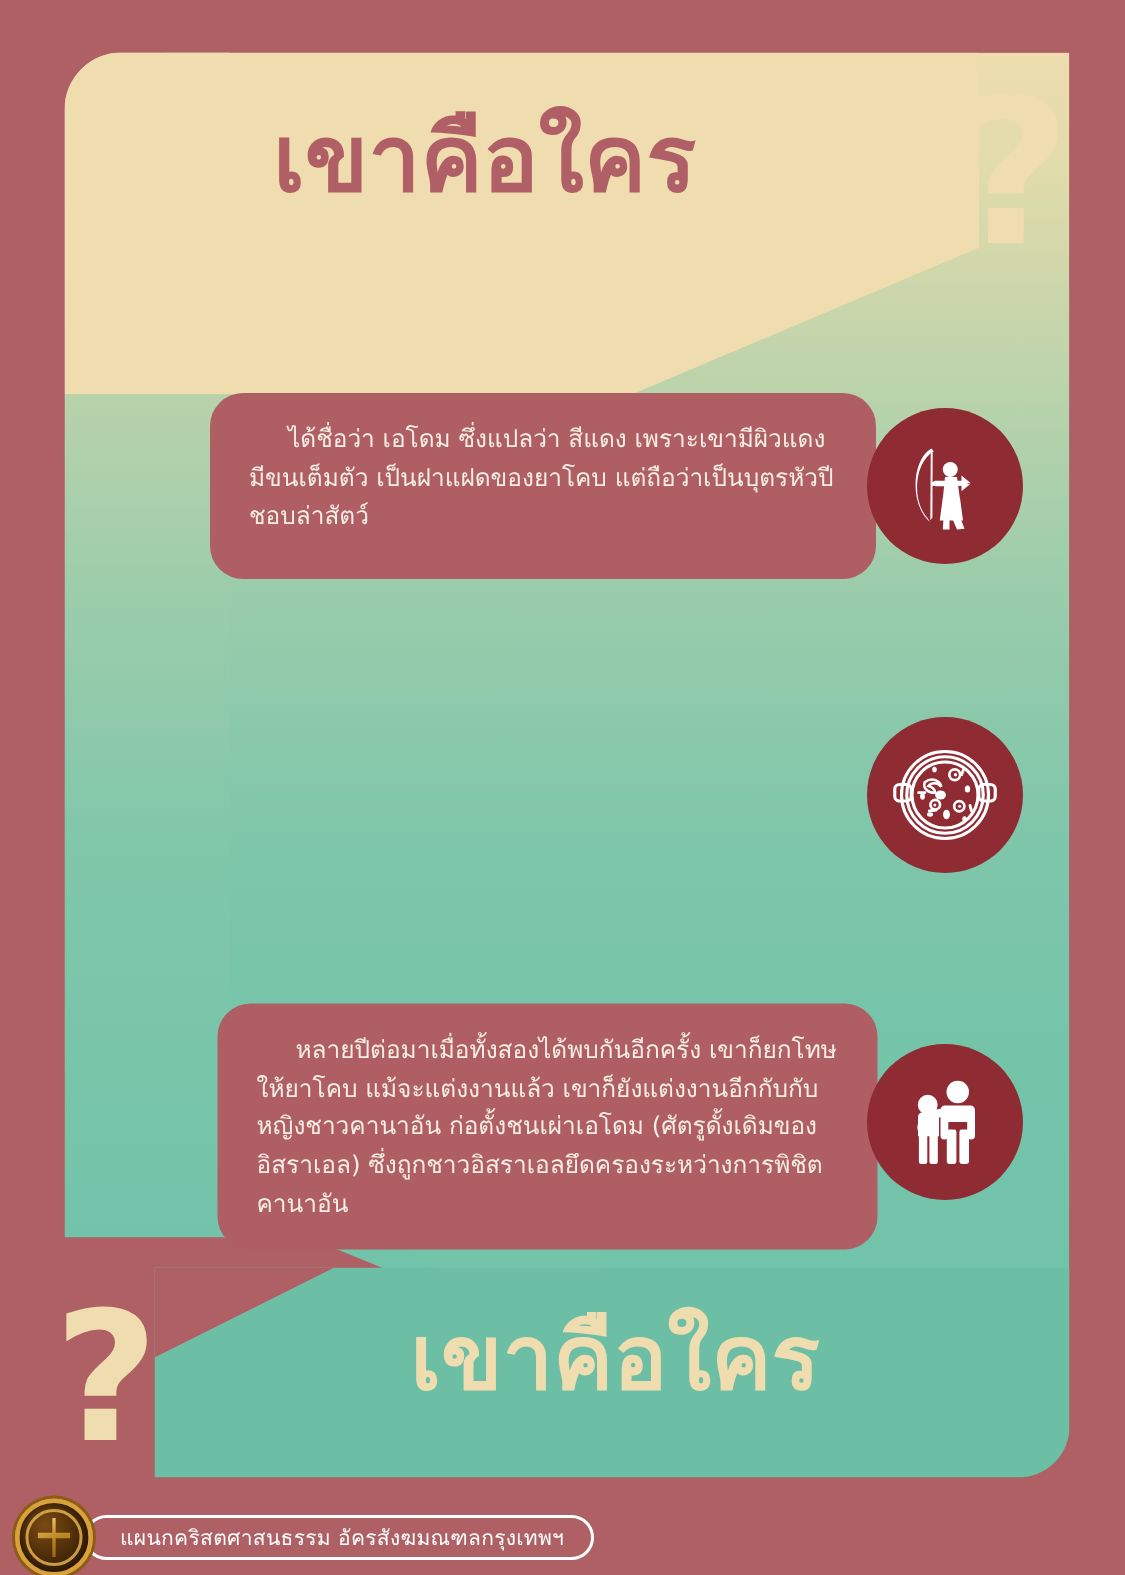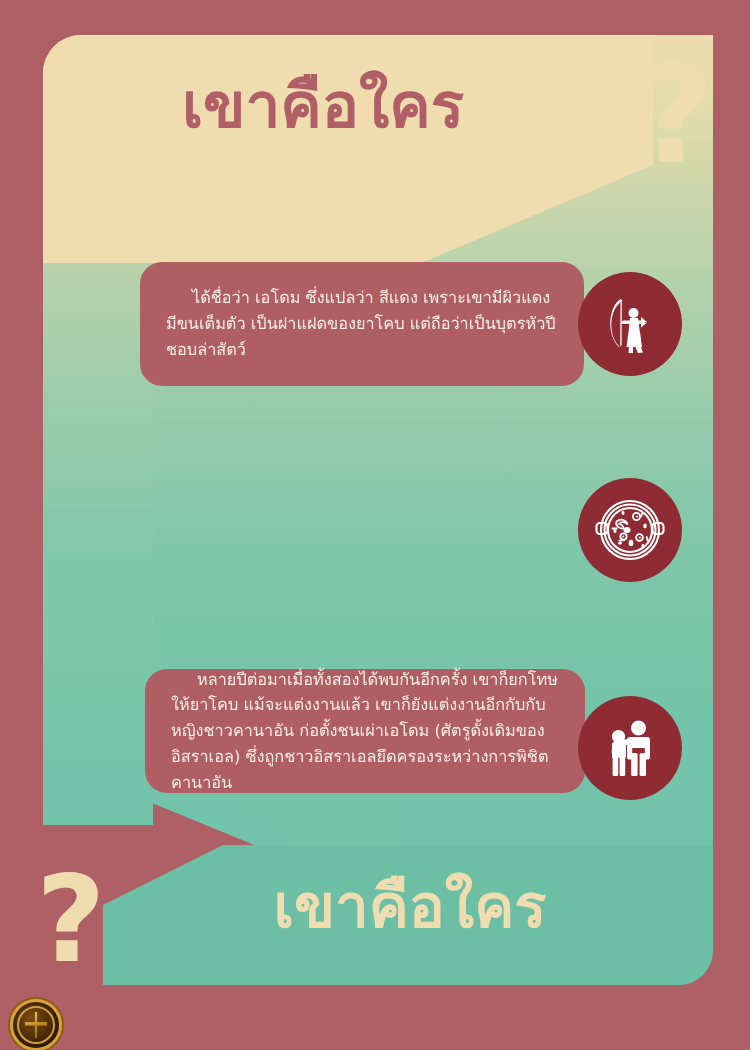--- a/index.html
+++ b/index.html
@@ -107,35 +107,35 @@
 
   
   .card {
     position: absolute;
     background: #af5f63;
     border-radius: 22px;
     color: #f5ece2;
     z-index: 4;
     padding: 18px 26px 18px 26px;
     display: flex;
-    align-items: center;
+    align-items: flex-start;
   }
 
   .card-text {
     font-size: 16.3px;
     line-height: 1.58;
     text-indent: 26px;
     color: #f6eee4;
     font-weight: 400;
     word-break: break-word;
   }
 
   #card-1 { left: 140px; top: 262px; width: 444px; height: 124px; }
   #card-2 { left: 145px; top: 441px; width: 440px; height: 173px; }
-  #card-3 { left: 145px; top: 669px; width: 440px; height: 124px; }
+  #card-3 { left: 145px; top: 669px; width: 440px; height: 164px; }
 
   
   .icon-badge {
     position: absolute;
     width: 104px;
     height: 104px;
     border-radius: 50%;
     background: #8f2b33;
     display: flex;
     align-items: center;
@@ -361,18 +361,21 @@
         <path d="M15.8 33 c-1.6 2 -1.8 5.5 0.6 7.8 c1.8 1.7 5.4 2 7.6 0.4 c1.2 -0.9 1.3 -2.6 0.2 -3.6 c-1.1 -1 -3.2 -0.8 -4.3 0.1 c-0.9 -1 -0.8 -3 0.1 -4.2 Z"></path>
       </g>
     </svg>
   </div>
 
   <div class="footer-panel"></div>
   <div class="footer-panel-notch"></div>
   <div class="footer-title">เขาคือใคร</div>
   <div class="qmark-bottom">?</div>
 
+  <div class="credit-bar">
+    <span class="credit-text">แผนกคริสตศาสนธรรม อัครสังฆมณฑลกรุงเทพฯ</span>
+  </div>
   <div class="credit-logo">
     <span class="ring"></span>
     <span class="emblem"></span>
   </div>
 
 </div>
 
 </body></html>

